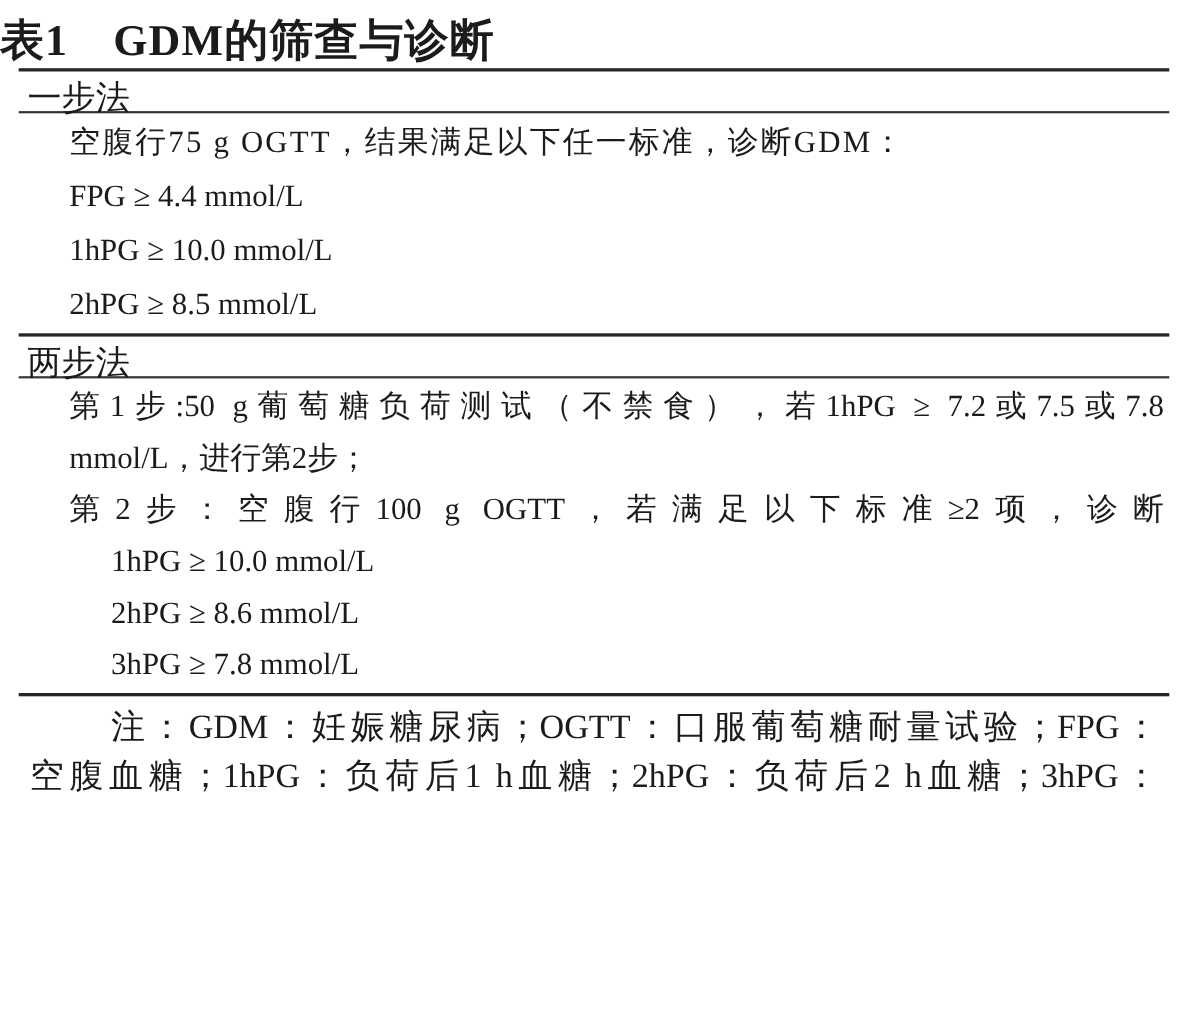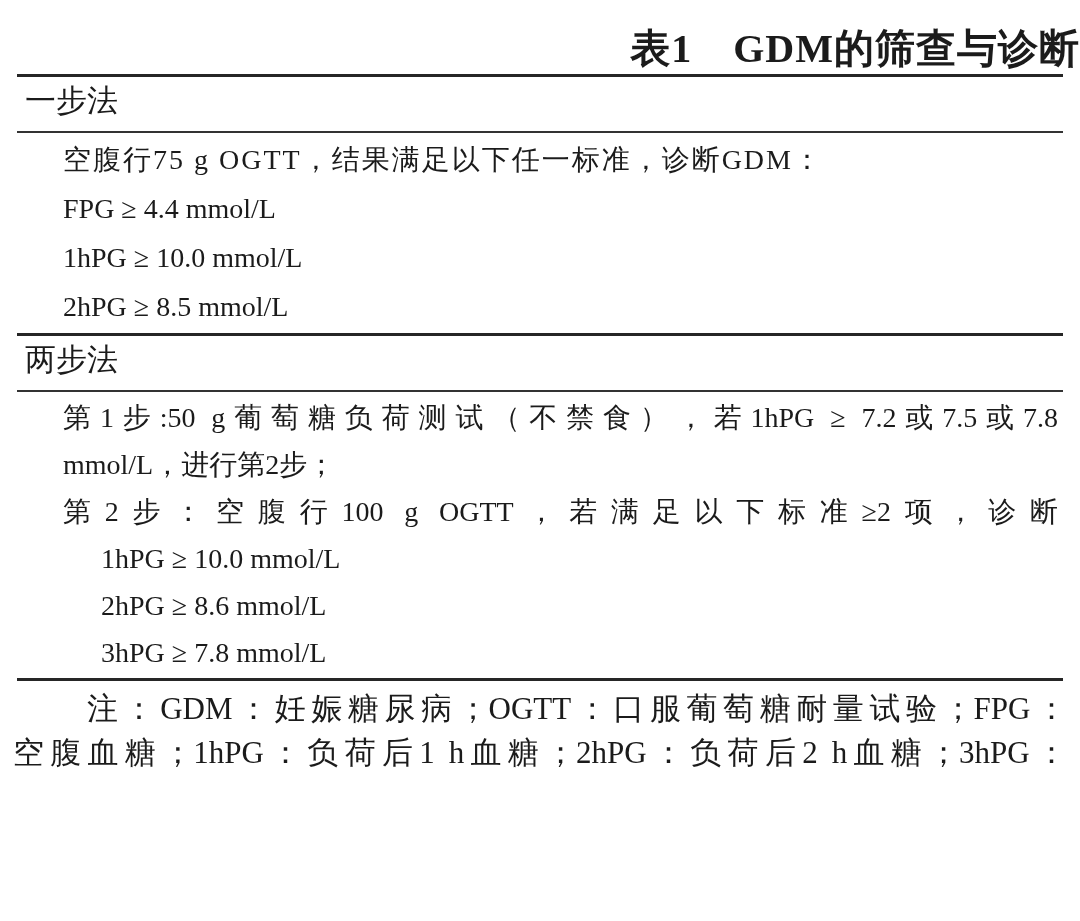--- a/index.html
+++ b/index.html
@@ -6,57 +6,57 @@
   .page {
     position: relative;
     width: 1080px;
     height: 921px;
     background: #ffffff;
     color: #1b1b1b;
     font-family: "Liberation Serif", "DejaVu Serif", serif;
     overflow: hidden;
   }
   .title {
-    padding-top: 24px;
+    padding-top: 12px;
     height: 50px;
     line-height: 50px;
-    text-align: right;
+    text-align: left;
     font-size: 40px;
     font-weight: bold;
     letter-spacing: 1px;
   }
   .rule { margin: 0 17px; height: 0; border: 0; }
   .rule.thick { border-top: 3px solid #262626; }
   .rule.thin  { border-top: 2px solid #333333; }
   .sec-header {
     margin: 0 17px;
     padding-left: 8px;
     font-size: 31px;
-    height: 54px;
+    height: 36px;
     line-height: 47px;
   }
   .tbody { padding: 2px 0; }
   .line {
     padding-left: 63px;
     padding-right: 22px;
     font-size: 28px;
     white-space: nowrap;
   }
   .sec-one .line { line-height: 49px; }
   .sec-two .line { line-height: 47px; }
   .line.indent2 { padding-left: 101px; }
   .line.ls { letter-spacing: 2px; }
   .line.just {
     white-space: normal;
     text-align: justify;
     text-align-last: justify;
   }
   .note {
     margin-top: 6px;
-    padding: 0 13px;
+    padding: 0 27px;
     font-size: 31px;
     line-height: 44px;
   }
   .note-line { white-space: nowrap; }
   .note-line.first { text-indent: 74px; }
   .note-line.just {
     white-space: normal;
     text-align: justify;
     text-align-last: justify;
   }

